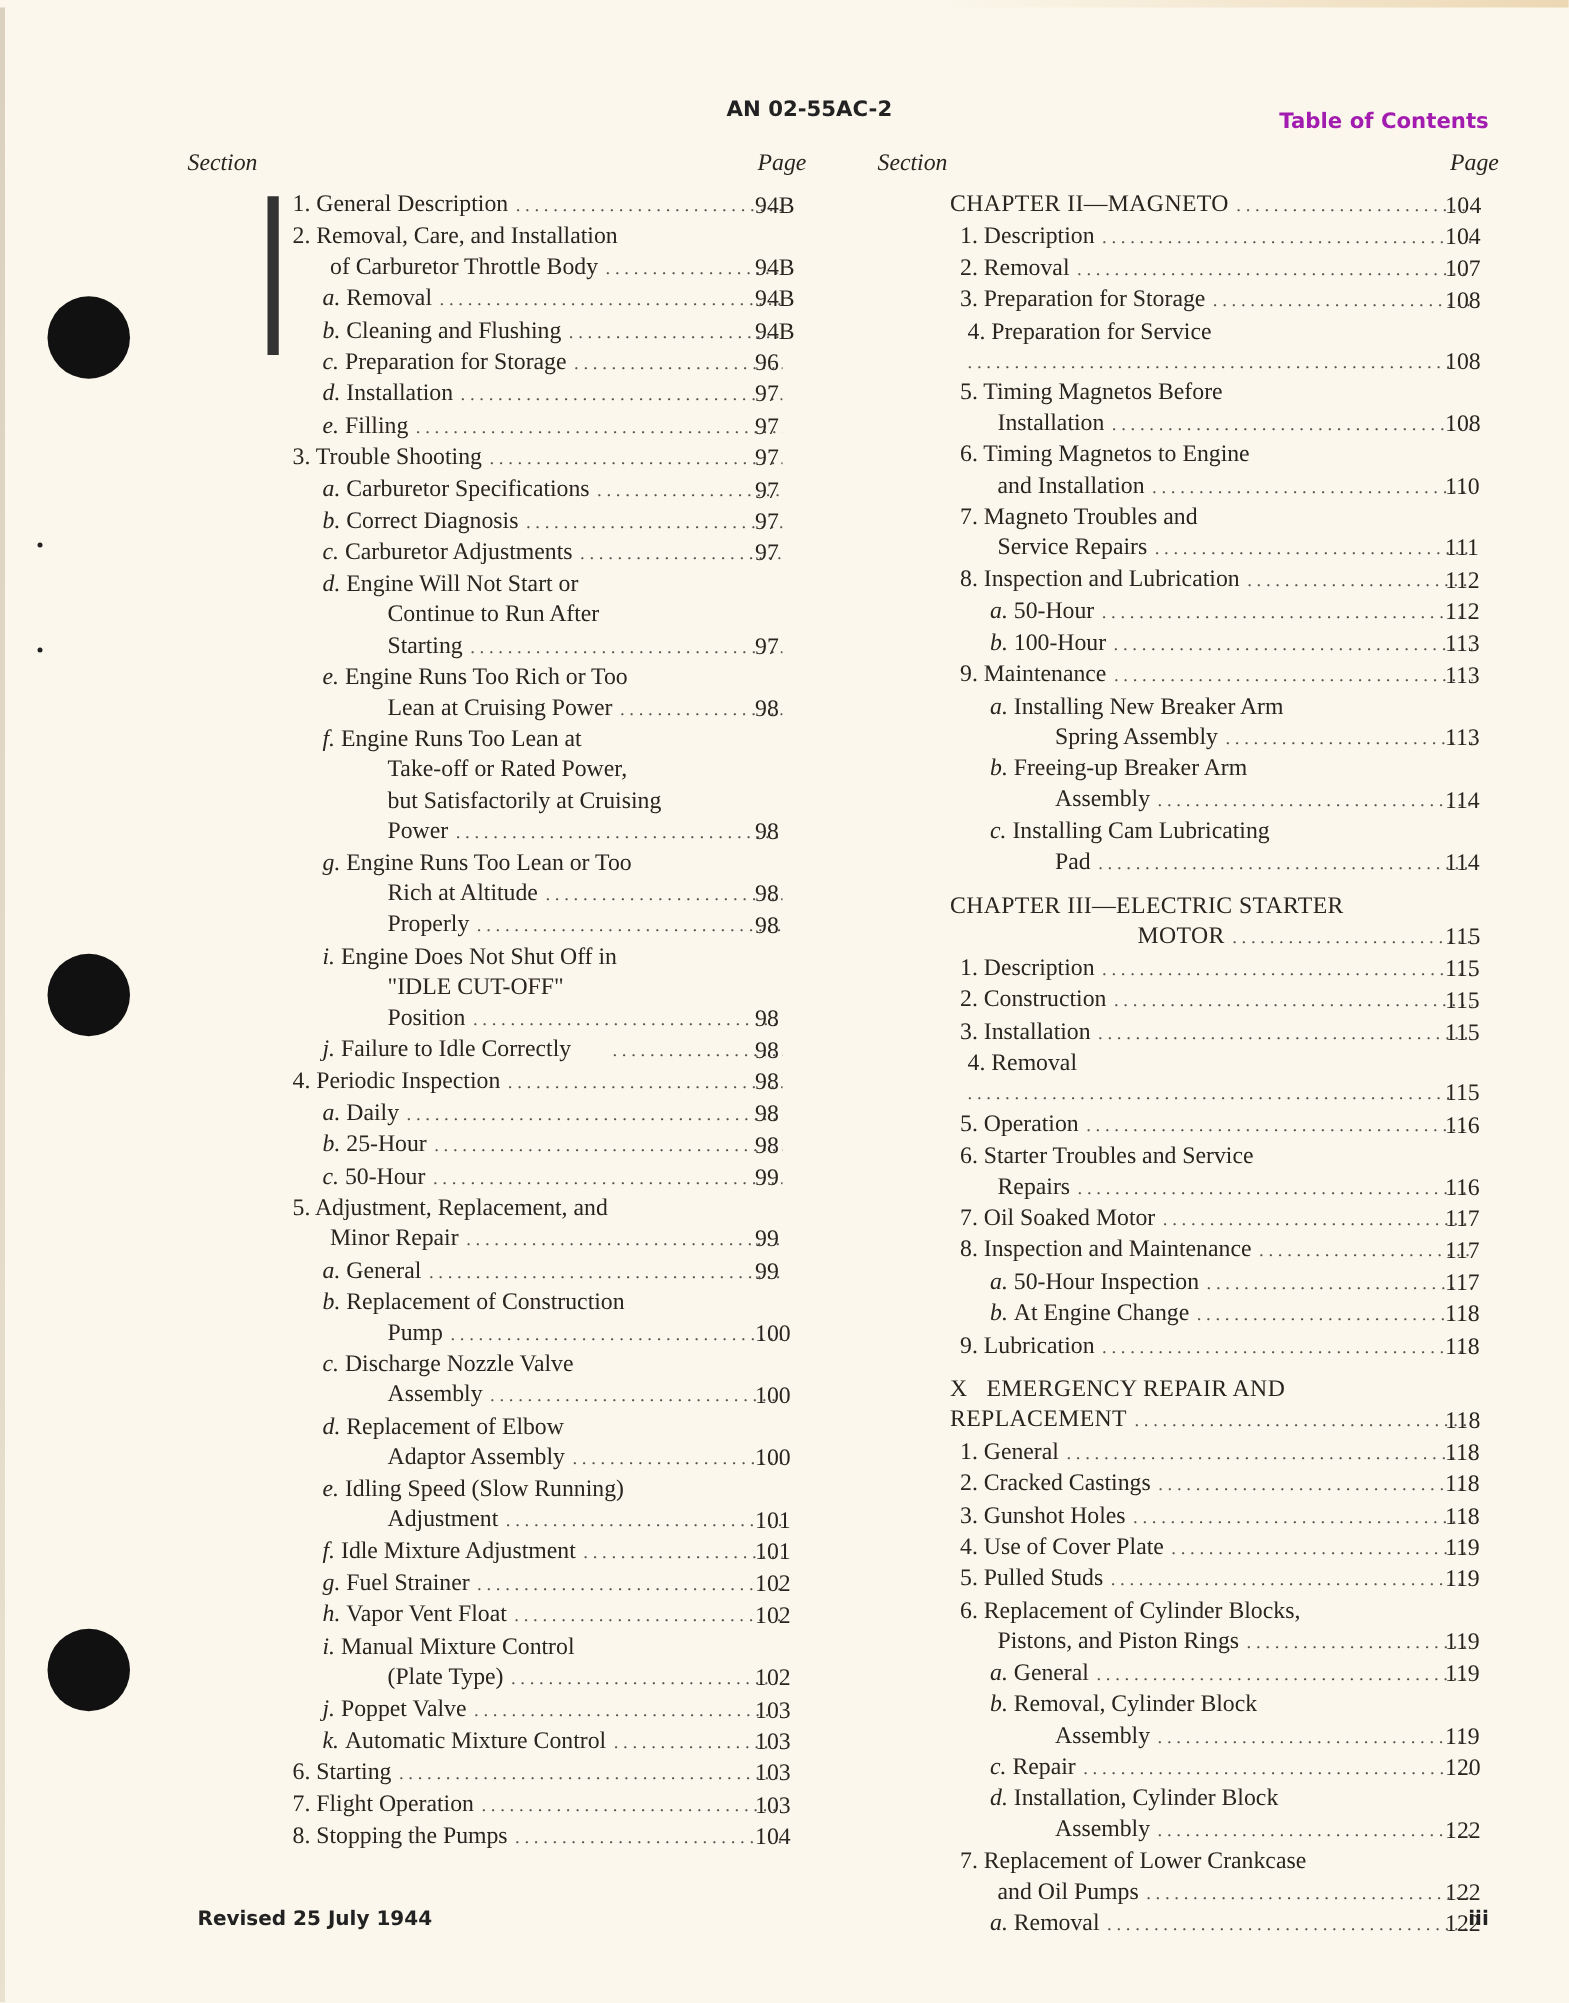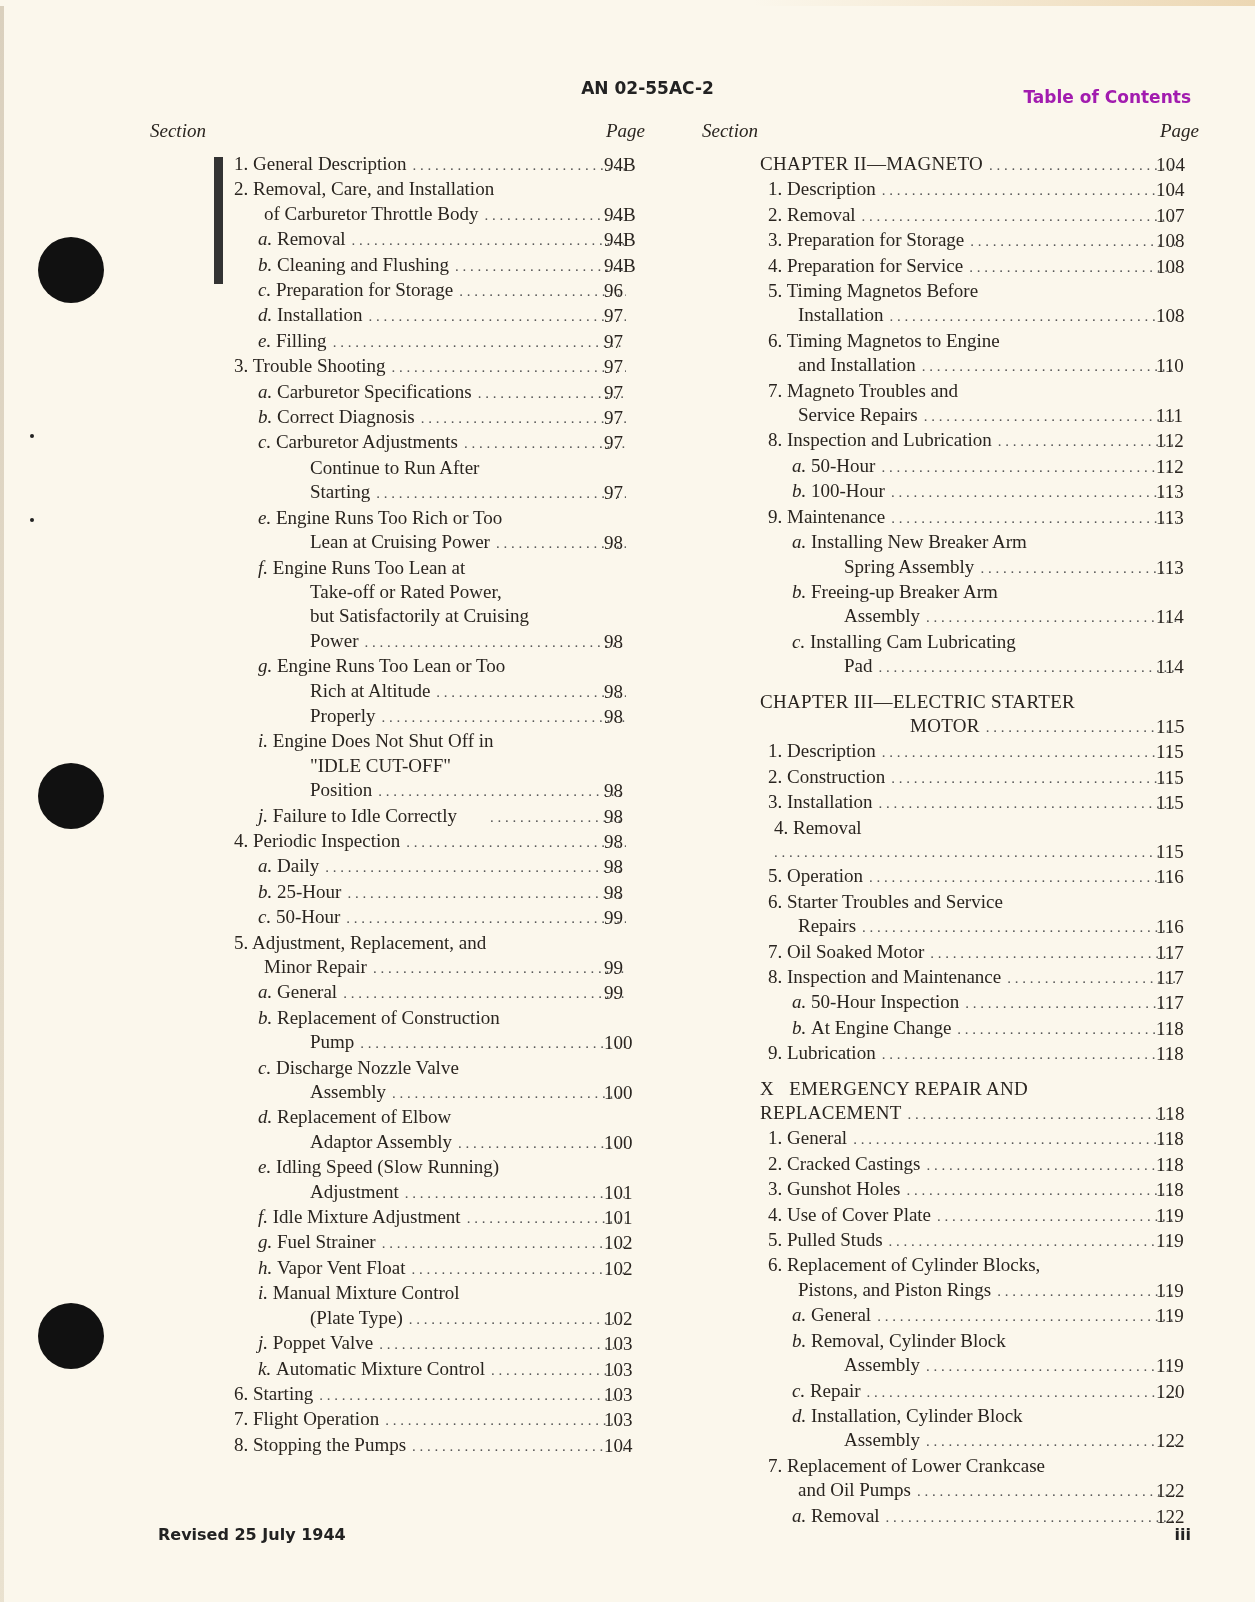--- a/index.html
+++ b/index.html
@@ -144,20 +144,21 @@
       <span class="pg">97</span>
     </div>
     <div class="entry">
       <div class="line last" style="padding-left: 32px;">
         <span class="txt"><span class="lbl">c. </span><span>Carburetor Adjustments</span></span>
         <span class="dots"></span>
       </div>
       <span class="pg">97</span>
     </div>
     <div class="entry">
+      <div class="line" style="padding-left: 32px;"><span class="txt"><span class="lbl">d. </span><span>Engine Will Not Start or</span></span></div>
       <div class="line" style="padding-left: 84px;"><span class="txt"><span>Continue to Run After</span></span></div>
       <div class="line last" style="padding-left: 84px;">
         <span class="txt"><span>Starting</span></span>
         <span class="dots"></span>
       </div>
       <span class="pg">97</span>
     </div>
     <div class="entry">
       <div class="line" style="padding-left: 32px;"><span class="txt"><span class="lbl">e. </span><span>Engine Runs Too Rich or Too</span></span></div>
       <div class="line last" style="padding-left: 84px;">
@@ -370,21 +371,21 @@
       <span class="pg">107</span>
     </div>
     <div class="entry">
       <div class="line last" style="padding-left: 8px;">
         <span class="txt"><span class="">3. </span><span>Preparation for Storage</span></span>
         <span class="dots"></span>
       </div>
       <span class="pg">108</span>
     </div>
     <div class="entry">
-      <div class="line last" style="padding-left: 8px;">
+      <div class="line last" style="padding-left: 8px; flex-direction: column;">
         <span class="txt"><span class="">4. </span><span>Preparation for Service</span></span>
         <span class="dots"></span>
       </div>
       <span class="pg">108</span>
     </div>
     <div class="entry">
       <div class="line" style="padding-left: 8px;"><span class="txt"><span class="">5. </span><span>Timing Magnetos Before</span></span></div>
       <div class="line last" style="padding-left: 38px;">
         <span class="txt"><span>Installation</span></span>
         <span class="dots"></span>

